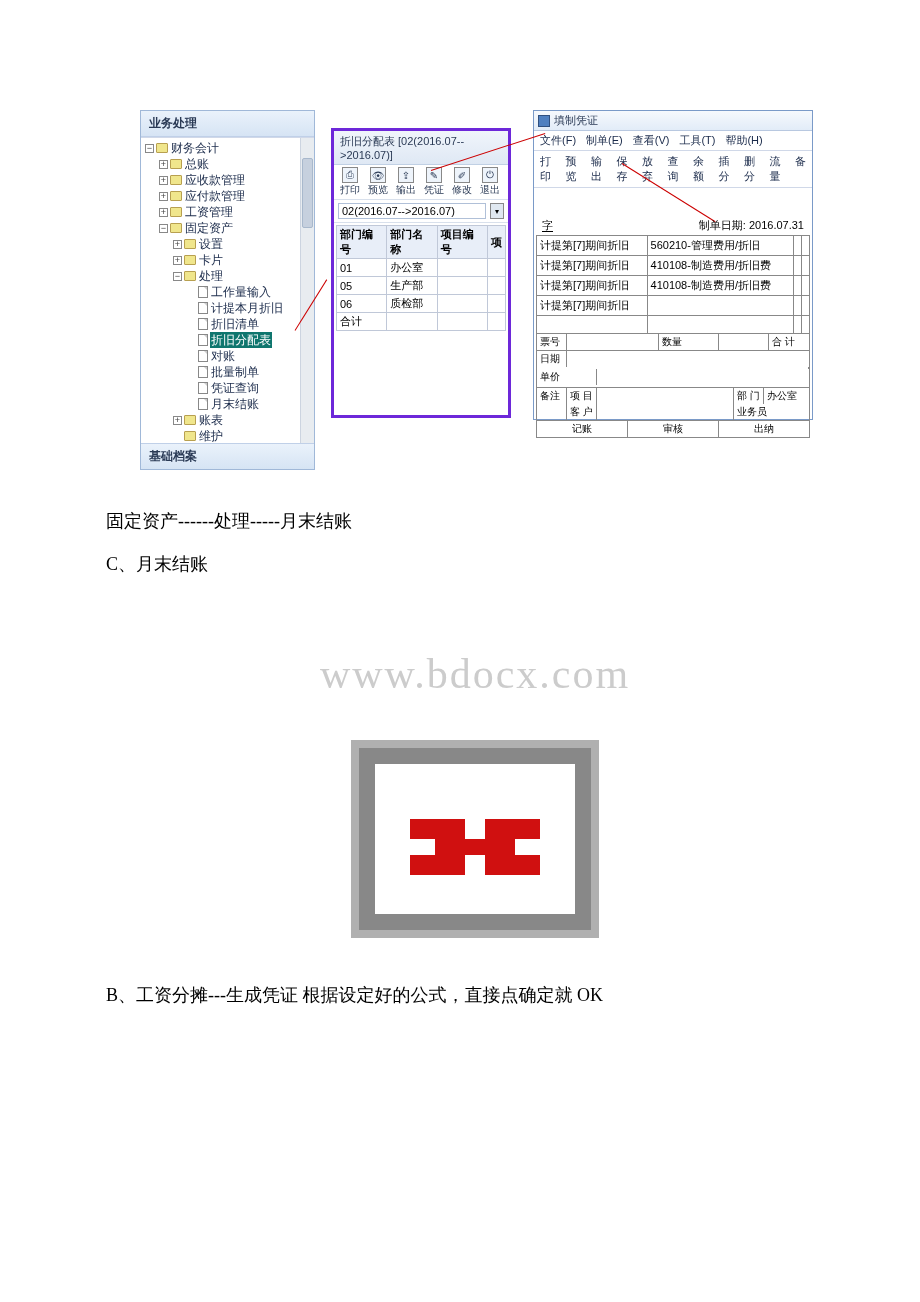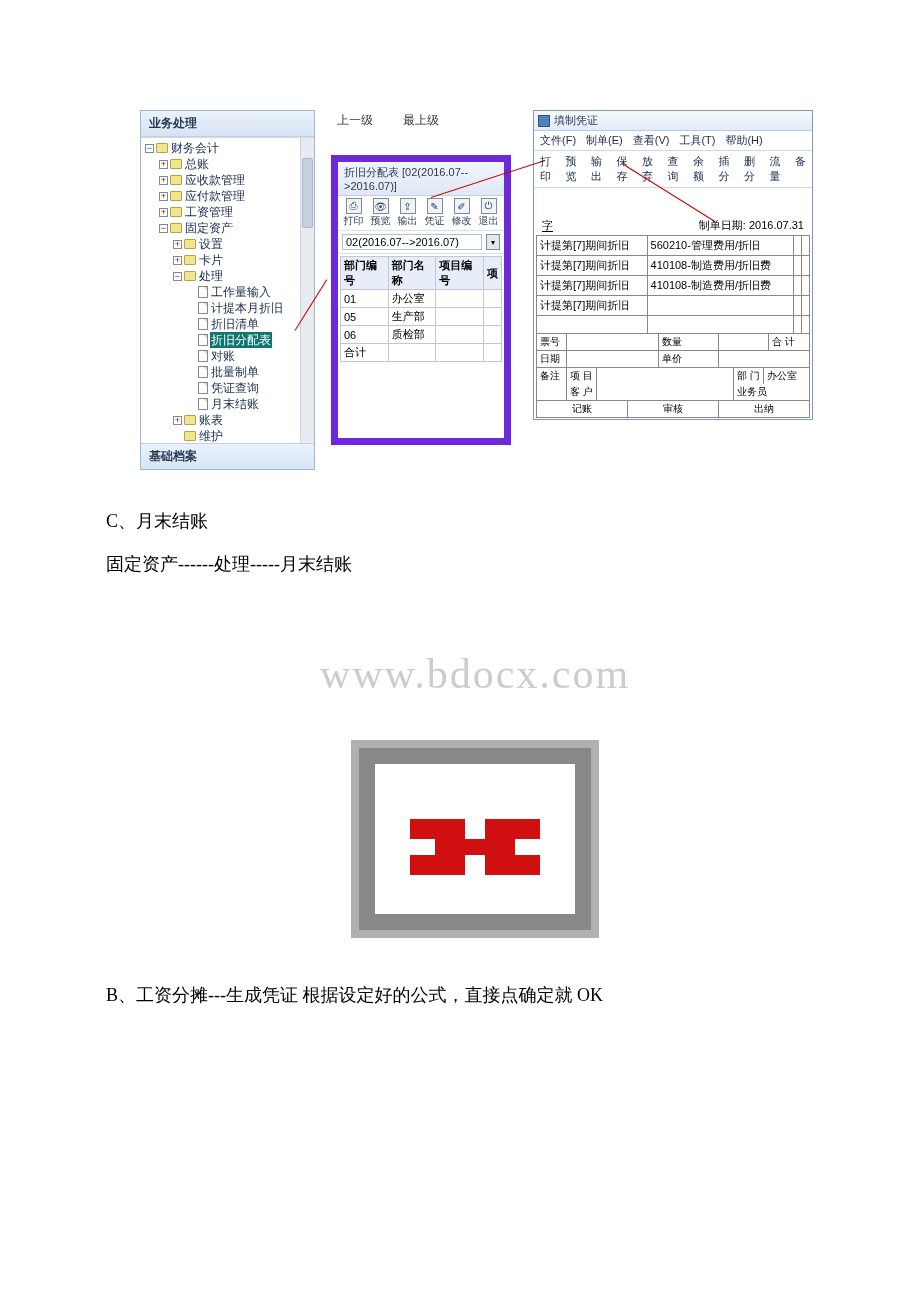--- a/index.html
+++ b/index.html
@@ -104,21 +104,21 @@
   
   .mid-col { width: 180px; display:flex; flex-direction:column;}
   .mid-nav {
     display: flex;
     gap: 30px;
     padding: 2px 6px 8px 6px;
     font-size: 12px;
     color: #333;
   }
   .report-panel {
-    border: 7px solid #6d28d9;
+    border: 3px solid #6d28d9;
     background: #fff;
     height: 290px;
     display: flex;
     flex-direction: column;
   }
   .report-title {
     background: linear-gradient(#f0f5fb,#dfe8f4);
     border-bottom:1px solid #c0d0e4;
     padding: 3px 6px;
     font-size: 11px;
@@ -403,24 +403,20 @@
             <div class="thumb"></div>
           </div>
       </div>
       <div class="sidebar-footer">基础档案</div>
     </div>
     <div style="position:relative;width:0;">
       <div class="red-line" style="left:-28px; top:220px; width:60px; transform:rotate(-58deg);"></div>
     </div>
 
     <div class="mid-col">
-      <div class="mid-nav">
-        <span>上一级</span>
-        <span>最上级</span>
-      </div>
       <div style="height:18px;"></div>
       <div class="report-panel">
         <div class="report-title">折旧分配表 [02(2016.07--&gt;2016.07)]</div>
         <div class="report-toolbar">
           <div class="tb-btn">
               <span class="ic">⎙</span>
               <span>打印</span>
             </div>
           <div class="tb-btn">
               <span class="ic">👁</span>
@@ -557,21 +553,21 @@
             </table>
         </div>
         <div class="v-foot">
           <div class="fr">
             <div class="cell lbl">票号</div>
             <div class="cell" style="flex:1"></div>
             <div class="cell" style="width:60px">数量</div>
             <div class="cell" style="width:50px"></div>
             <div class="cell" style="width:40px;border-right:none">合 计</div>
           </div>
-          <div class="fr" style="border-top:1px solid #888;">
+          <div class="fr" style="border-top:1px solid #888;flex-direction:column;">
             <div class="cell lbl">日期</div>
             <div class="cell" style="flex:1"></div>
             <div class="cell" style="width:60px">单价</div>
             <div class="cell" style="width:90px;border-right:none"></div>
           </div>
           <div class="fr" style="border-top:1px solid #888;">
             <div class="cell lbl" rowspan="2">备注</div>
             <div class="cell" style="width:30px">项 目</div>
             <div class="cell" style="flex:1"></div>
             <div class="cell" style="width:30px">部 门</div>
@@ -588,22 +584,22 @@
             <div class="cell" style="flex:1;text-align:center">审核</div>
             <div class="cell" style="flex:1;text-align:center;border-right:none">出纳</div>
           </div>
         </div>
       </div>
     </div>
 
   </div>
 
   <div class="doc-text">
+    <p>固定资产------处理-----月末结账</p>
     <p>C、月末结账</p>
-    <p>固定资产------处理-----月末结账</p>
     <br>
     <div style="position:relative;">
       <div class="watermark">www.bdocx.com</div>
     </div>
 
     <div class="red-graphic">
       <div class="bar" style="left:35px;top:55px;width:55px;height:20px;"></div>
       <div class="bar" style="left:110px;top:55px;width:55px;height:20px;"></div>
       <div class="bar" style="left:60px;top:75px;width:80px;height:16px;"></div>
       <div class="bar" style="left:35px;top:91px;width:55px;height:20px;"></div>

